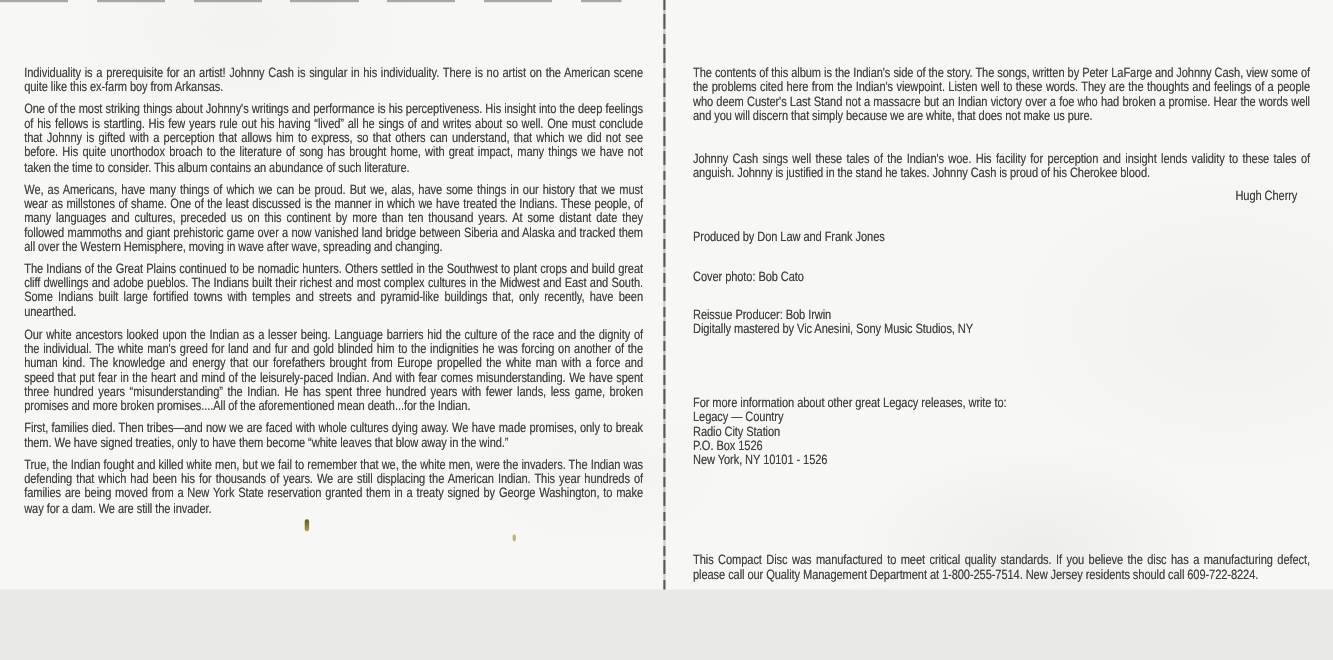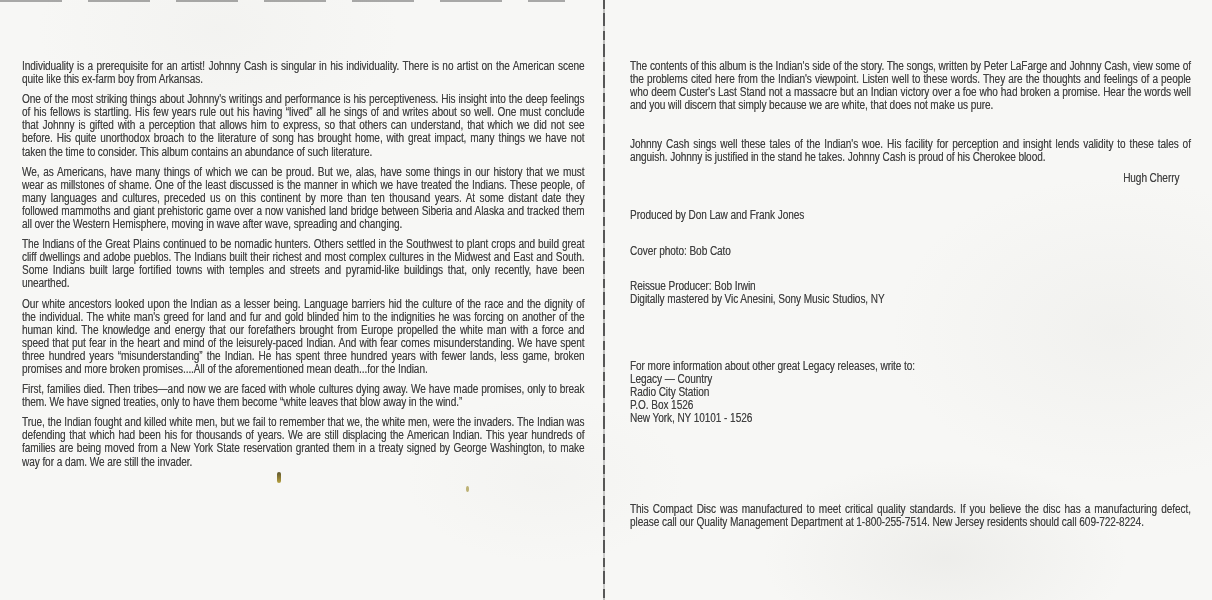--- a/index.html
+++ b/index.html
@@ -8,21 +8,21 @@
     --fold:#4a4a4a;
     --speck:#8f7d33;
   }
   html,body{margin:0;padding:0;}
   body{
     width:1212px;height:600px;overflow:hidden;
     background:#e9e9e7;
     font-family:"Liberation Sans", sans-serif;
   }
   .scan{
-    position:relative;width:1212px;height:600px;overflow:hidden;
+    position:relative;width:1212px;height:536px;overflow:hidden;
     background:
       radial-gradient(260px 140px at 78% 93%, rgba(188,188,182,.16), transparent 70%),
       radial-gradient(320px 220px at 92% 55%, rgba(198,198,192,.12), transparent 70%),
       radial-gradient(260px 160px at 18% 5%, rgba(205,205,200,.10), transparent 70%),
       radial-gradient(200px 120px at 45% 80%, rgba(200,200,195,.08), transparent 70%),
       var(--paper);
     color:var(--ink);
   }
   
   .edge-artifact{

